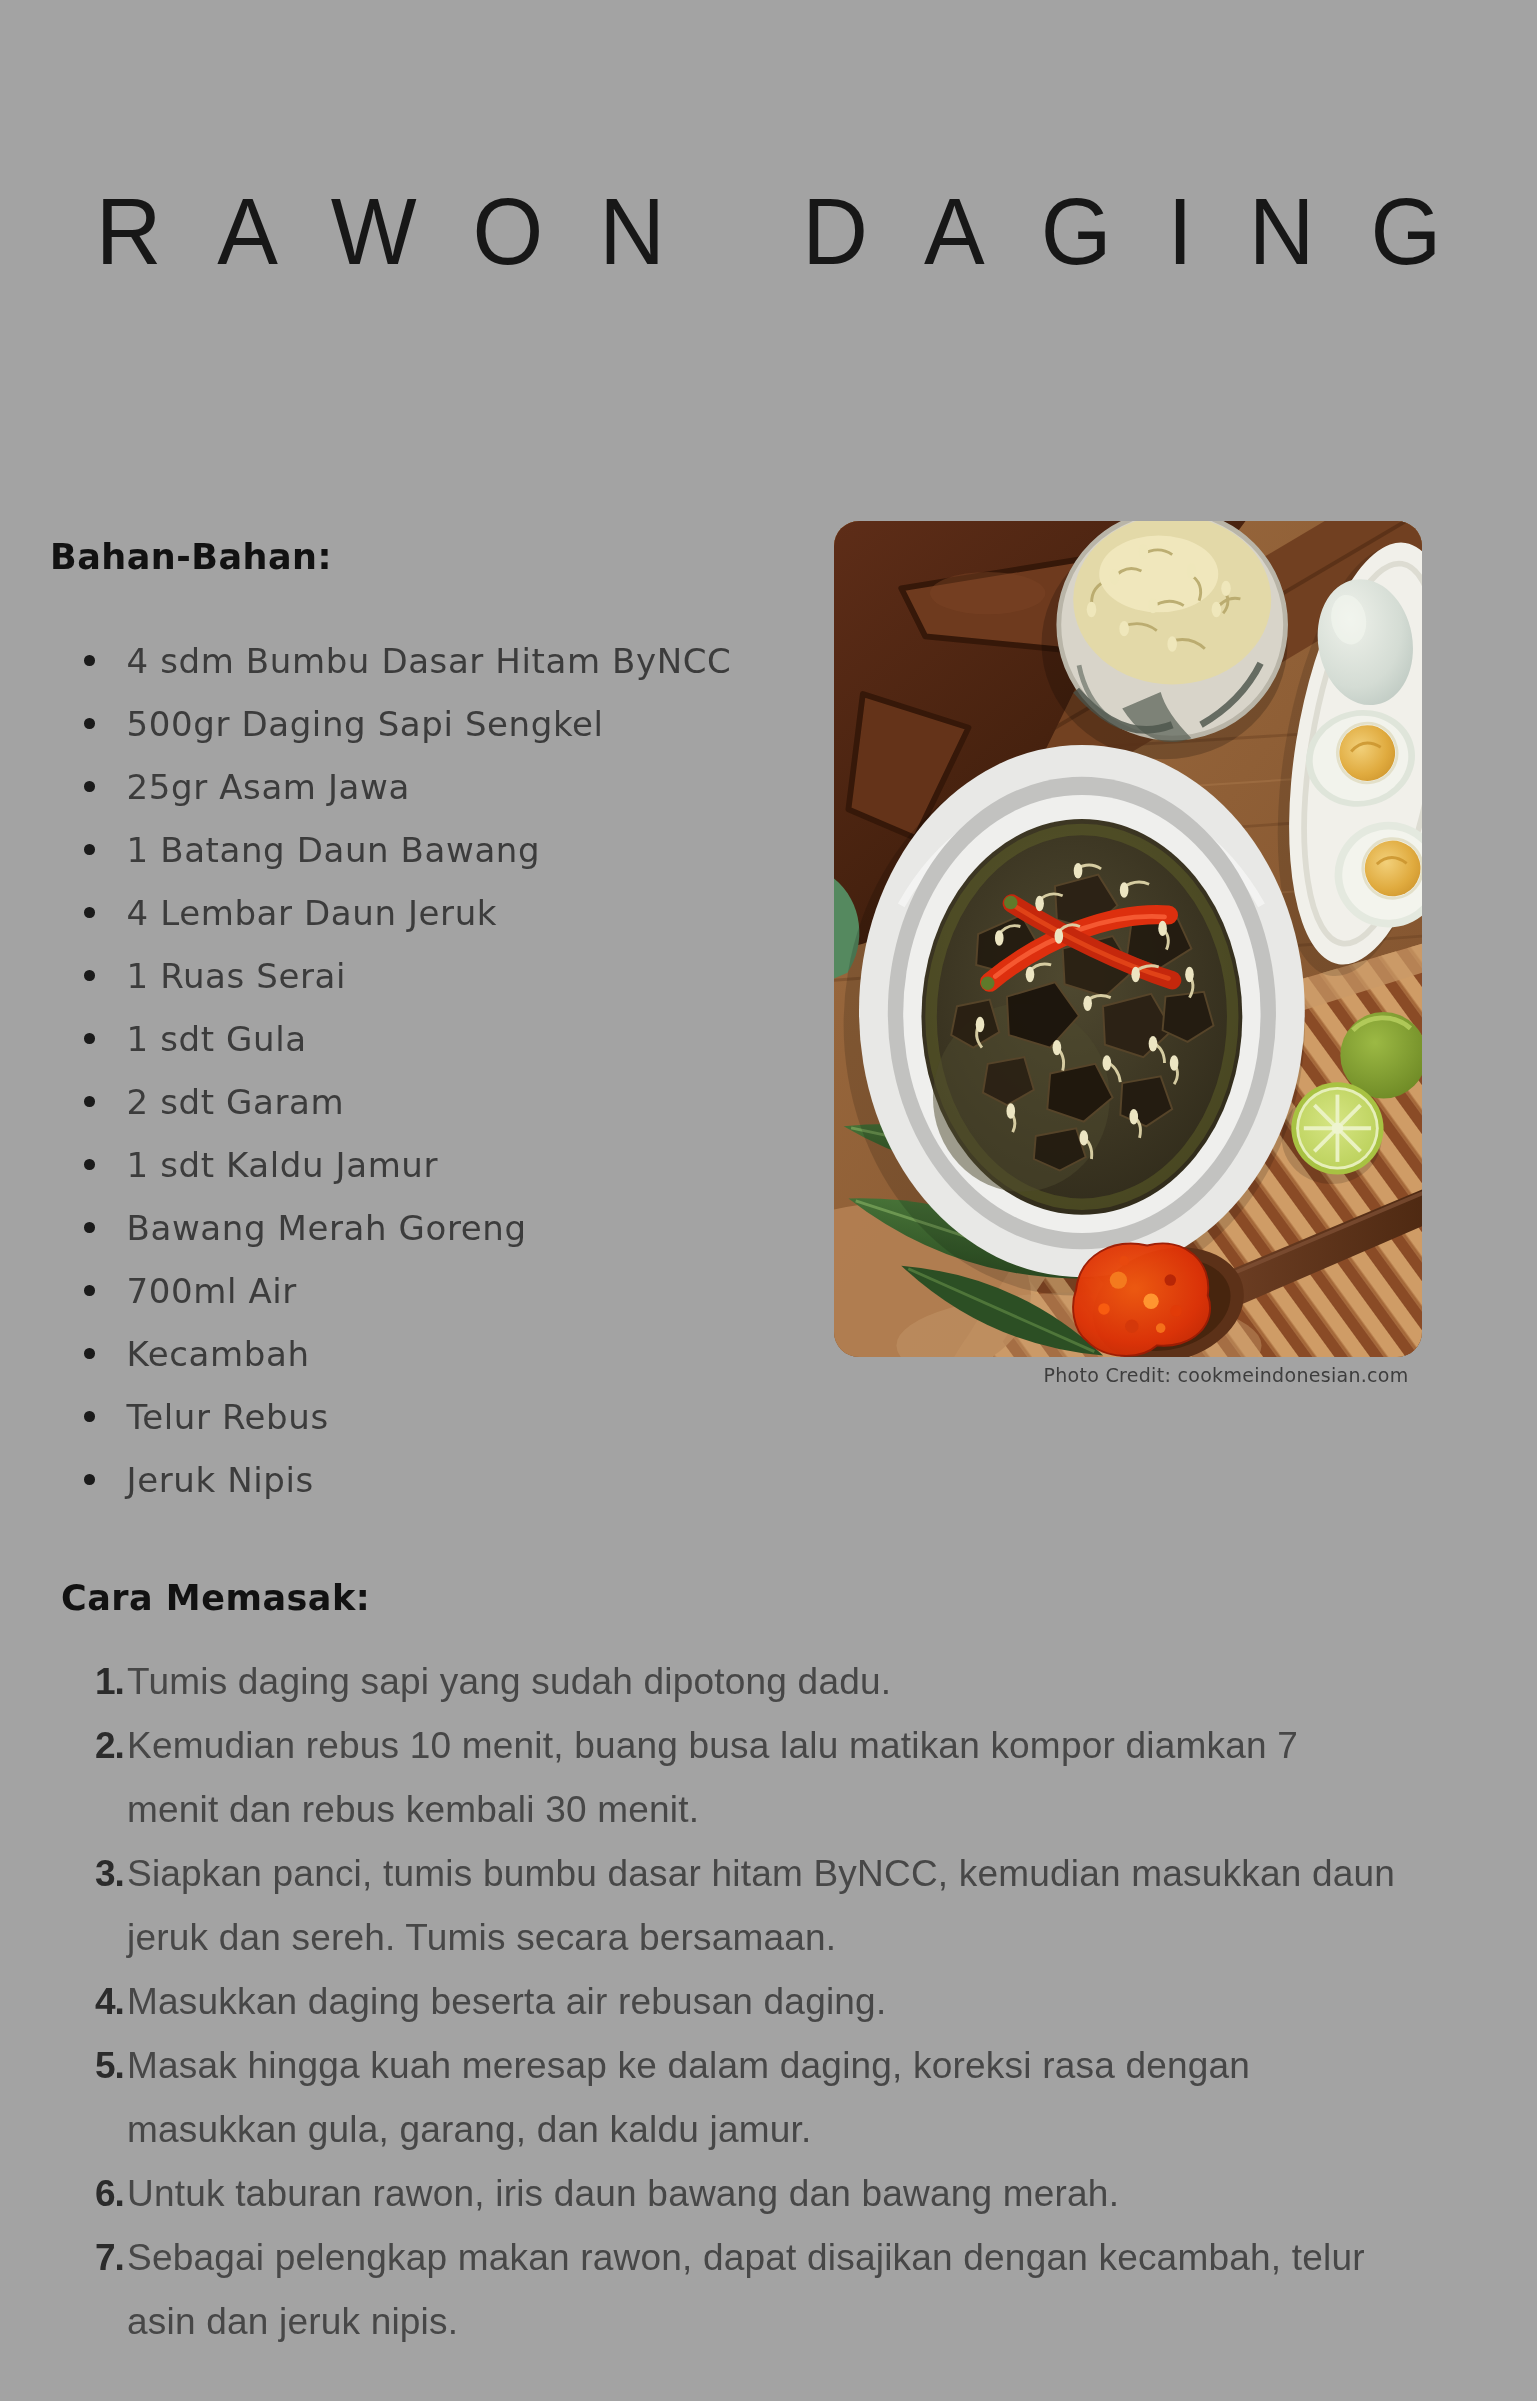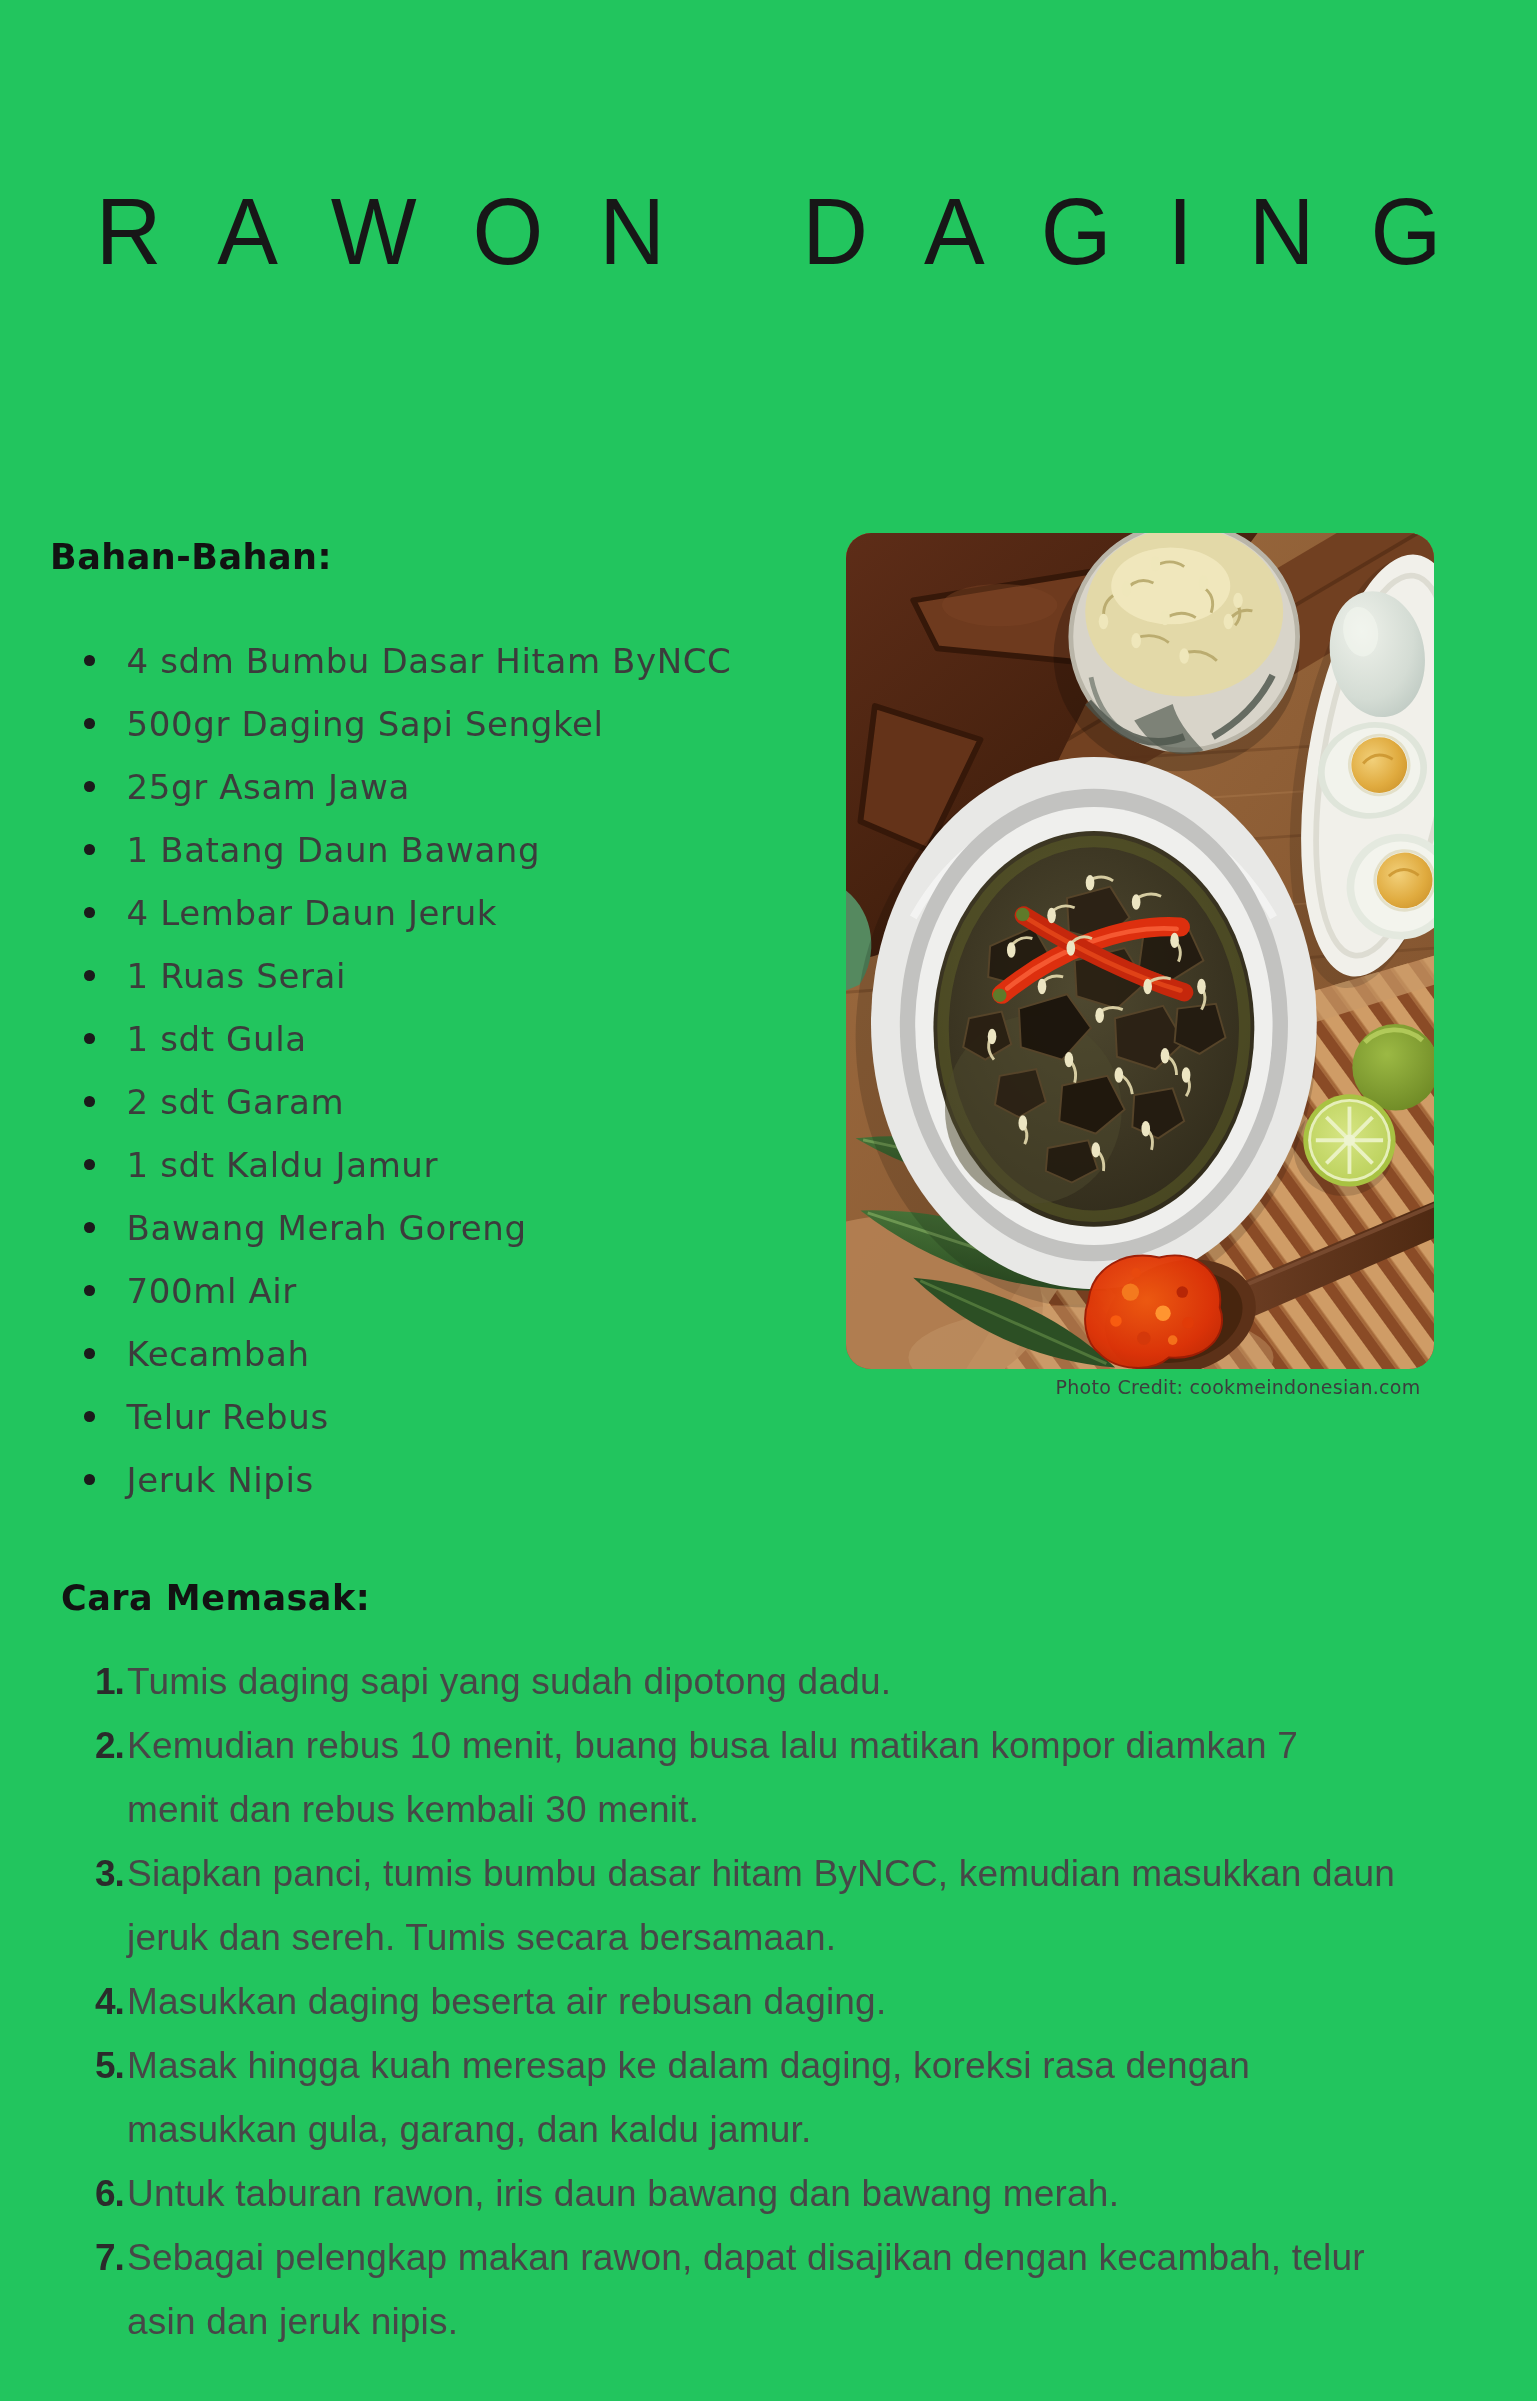--- a/index.html
+++ b/index.html
@@ -1,17 +1,17 @@
 <!DOCTYPE html>
 <html><head>
 <meta charset="utf-8">
 <style>
   html,body { margin:0; padding:0; background:#ffffff; }
   .page {
-    position:relative; width:1537px; height:2402px; background:#22c55e;
+    position:relative; width:1537px; height:2402px; background:#a3a3a3;
     overflow:hidden; font-family:"DejaVu Sans", sans-serif;
   }
   .title {
     position:absolute; top:186px; left:0; width:100%; margin:0;
     text-align:center; font-family:"Liberation Sans", sans-serif;
     font-size:91px; font-weight:400; letter-spacing:56px; line-height:1;
     padding-left:56px; box-sizing:border-box; color:#171717;
     transform:scaleY(1.04);
   }
   .section-heading {
@@ -123,21 +123,21 @@
     <li>
         <span class="dot"></span>
         <span class="ing-text">Telur Rebus</span>
       </li>
     <li>
         <span class="dot"></span>
         <span class="ing-text">Jeruk Nipis</span>
       </li>
   </ul>
 
-  <figure class="photo-figure" style="margin:12px;">
+  <figure class="photo-figure" style="margin:0;">
     <div class="photo">
       <svg viewBox="0 0 612 870" aria-hidden="true">
         <defs>
           <linearGradient id="woodBase" x1="0" y1="0" x2="1" y2="1">
             <stop offset="0" stop-color="#a06e42"></stop>
               <stop offset="0.5" stop-color="#8f5f36"></stop>
               <stop offset="1" stop-color="#7d4f2c"></stop>
           </linearGradient>
           <linearGradient id="trayGrad" x1="0" y1="0" x2="0.8" y2="1">
             <stop offset="0" stop-color="#5e2d18"></stop>

